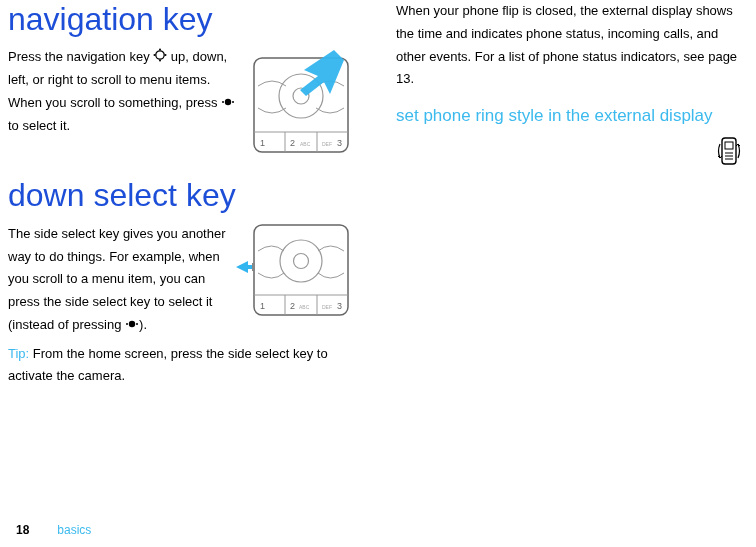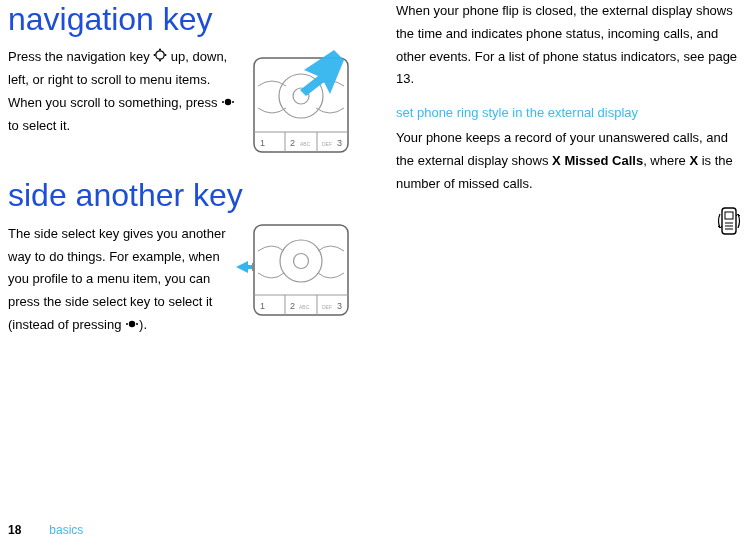--- a/index.html
+++ b/index.html
@@ -24,21 +24,21 @@
   }
   .h1 {
     color: #1d4ed8;
     font-size: 32px;
     font-weight: 400;
     margin-bottom: 8px;
     line-height: 1.2;
   }
   .h2 {
     color: #3cbaee;
-    font-size: 13px;
+    font-size: 17px;
     font-weight: 400;
     margin-top: 8px;
     margin-bottom: 6px;
     line-height: 1.25;
   }
   p {
     font-size: 13px;
     line-height: 1.75;
     color: #000;
     margin-bottom: 6px;
@@ -55,21 +55,21 @@
     color: #3cbaee;
     font-weight: 400;
   }
   .bold { font-weight: 700; }
   .nav-icon, .center-icon, .flip-icon {
     display: inline-block;
     vertical-align: middle;
   }
   .footer {
     position: absolute;
-    left: 8px;
+    left: 16px;
     bottom: 10px;
     font-size: 12px;
   }
   .footer .pagenum {
     font-weight: 700;
     color: #000;
     margin-right: 28px;
   }
   .footer .section {
     color: #3cbaee;
@@ -124,21 +124,21 @@
               <circle cx="12.5" cy="7" r="1" fill="#000"></circle>
             </svg></span><span> up, down, left, or right to scroll to menu items. When you scroll to something, press </span><span class="center-icon"><svg width="14" height="10" viewBox="0 0 14 10">
               <circle cx="2" cy="5" r="1" fill="#000"></circle>
               <ellipse cx="7" cy="5" rx="3.2" ry="3.2" fill="#000"></ellipse>
               <circle cx="12" cy="5" r="1" fill="#000"></circle>
             </svg></span><span> to select it.</span>
       </p>
     </div>
 
     <div class="sideblock">
-      <div class="h1" style="margin-top:18px;">side another key</div>
+      <div class="h1" style="margin-top:18px;">down select key</div>
 
       <div class="wrap-block">
         <div class="phone">
           <svg class="phone-svg" width="120" height="96" viewBox="0 0 120 96">
             <rect x="18" y="2" width="94" height="90" rx="8" fill="#fff" stroke="#666" stroke-width="1.5"></rect>
             <circle cx="65" cy="38" r="21" fill="none" stroke="#999" stroke-width="1.2"></circle>
             <circle cx="65" cy="38" r="7.5" fill="none" stroke="#999" stroke-width="1.2"></circle>
             <path d="M22 28 q14 -10 26 0" fill="none" stroke="#999"></path>
             <path d="M108 28 q-14 -10 -26 0" fill="none" stroke="#999"></path>
             <path d="M22 50 q14 10 26 0" fill="none" stroke="#999"></path>
@@ -150,40 +150,40 @@
             <text x="54" y="86" font-size="9" fill="#666">2</text>
             <text x="63" y="86" font-size="5" fill="#aaa">ABC</text>
             <text x="106" y="86" font-size="9" fill="#666" text-anchor="end">3</text>
             <text x="86" y="86" font-size="5" fill="#aaa">DEF</text>
 
             <polygon points="0,44 12,38 12,42 16,42 16,46 12,46 12,50" fill="#33b5ef"></polygon>
             <rect x="16" y="40" width="3" height="8" fill="#888"></rect>
           </svg>
         </div>
         <p>
-          <span>The side select key gives you another way to do things. For example, when you profile to a menu item, you can press the side select key to select it (instead of pressing </span><span class="center-icon"><svg width="14" height="10" viewBox="0 0 14 10">
+          <span>The side select key gives you another way to do things. For example, when you scroll to a menu item, you can press the side select key to select it (instead of pressing </span><span class="center-icon"><svg width="14" height="10" viewBox="0 0 14 10">
                 <circle cx="2" cy="5" r="1" fill="#000"></circle>
                 <ellipse cx="7" cy="5" rx="3.2" ry="3.2" fill="#000"></ellipse>
                 <circle cx="12" cy="5" r="1" fill="#000"></circle>
               </svg></span><span>).</span>
         </p>
       </div>
 
+      <p style="clear:both;">
+        <span class="tip-label">Tip:</span><span> From the home screen, press the side select key to activate the camera.</span>
+      </p>
     </div>
   </div>
 
   <div class="col">
 
     <p>When your phone flip is closed, the external display shows the time and indicates phone status, incoming calls, and other events. For a list of phone status indicators, see page 13.</p>
 
     <div class="h2">set phone ring style in the external display</div>
 
-    <p>
-      <span>Your phone keeps a record of your unanswered calls, and the external display shows </span><span class="bold">X Missed Calls</span><span>, where </span><span class="bold">X</span><span> is the number of missed calls.</span>
-    </p>
 
     <div class="wrap-block">
       <div class="phone" style="margin-top:2px;">
         <svg width="28" height="34" viewBox="0 0 28 34">
           <rect x="6" y="4" width="14" height="26" rx="3" fill="none" stroke="#000" stroke-width="1.4"></rect>
           <rect x="9" y="8" width="8" height="7" fill="none" stroke="#000" stroke-width="1"></rect>
           <line x1="9" y1="19" x2="17" y2="19" stroke="#000"></line>
           <line x1="9" y1="22" x2="17" y2="22" stroke="#000"></line>
           <line x1="9" y1="25" x2="17" y2="25" stroke="#000"></line>
           <path d="M4 10 q-3 7 0 14" fill="none" stroke="#000" stroke-width="1.2"></path>

